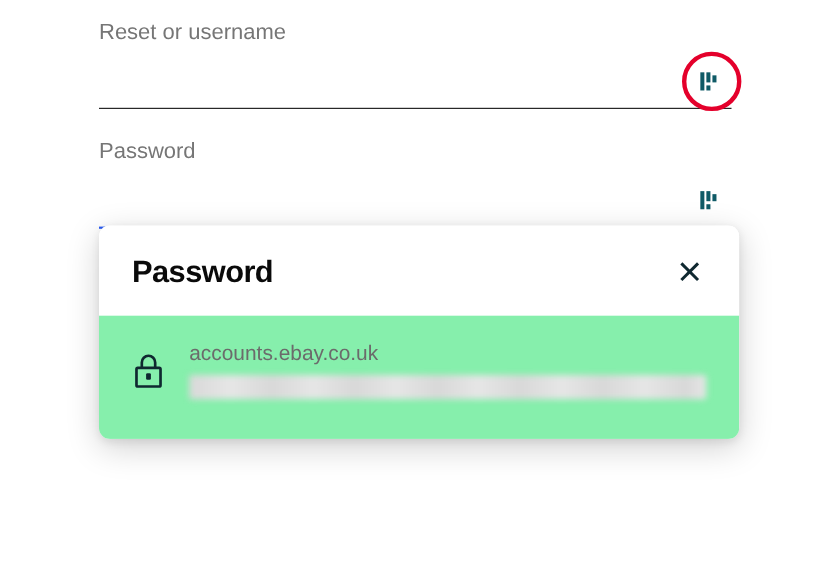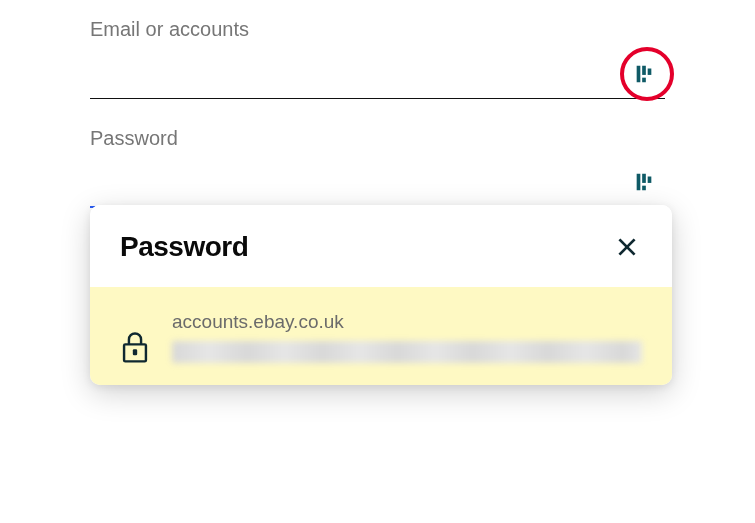--- a/index.html
+++ b/index.html
@@ -103,24 +103,24 @@
     .close-btn {
       width: 30px;
       height: 30px;
       display: flex;
       align-items: center;
       justify-content: center;
       cursor: pointer;
       color: #0f2830;
     }
     .popup-entry {
-      background: #fef9c3;
-      padding: 24px 30px 22px 30px;
-      display: flex;
-      align-items: flex-end;
+      background: #86efac;
+      padding: 24px 30px 36px 30px;
+      display: flex;
+      align-items: center;
       gap: 22px;
     }
     .lock-icon {
       width: 30px;
       height: 32px;
       color: #0f2830;
       flex-shrink: 0;
     }
     .entry-text {
       flex: 1;
@@ -141,21 +141,21 @@
       filter: blur(3px);
       border-radius: 2px;
     }
   </style>
 </head>
 <body>
 
 <div class="form-container">
 
   <div class="field-group">
-    <label class="field-label">Email or accounts</label>
+    <label class="field-label">Reset or username</label>
     <div class="input-row">
       <input type="text" class="text-input" value="" style="">
       <span class="pm-icon">
         <svg viewBox="0 0 24 24" width="22" height="22" fill="#0f5a66">
           <rect x="4" y="3" width="4" height="18"></rect>
           <rect x="10" y="3" width="4" height="10"></rect>
           <rect x="10" y="16" width="4" height="5"></rect>
           <rect x="16" y="6" width="4" height="7"></rect>
         </svg>
       </span>

